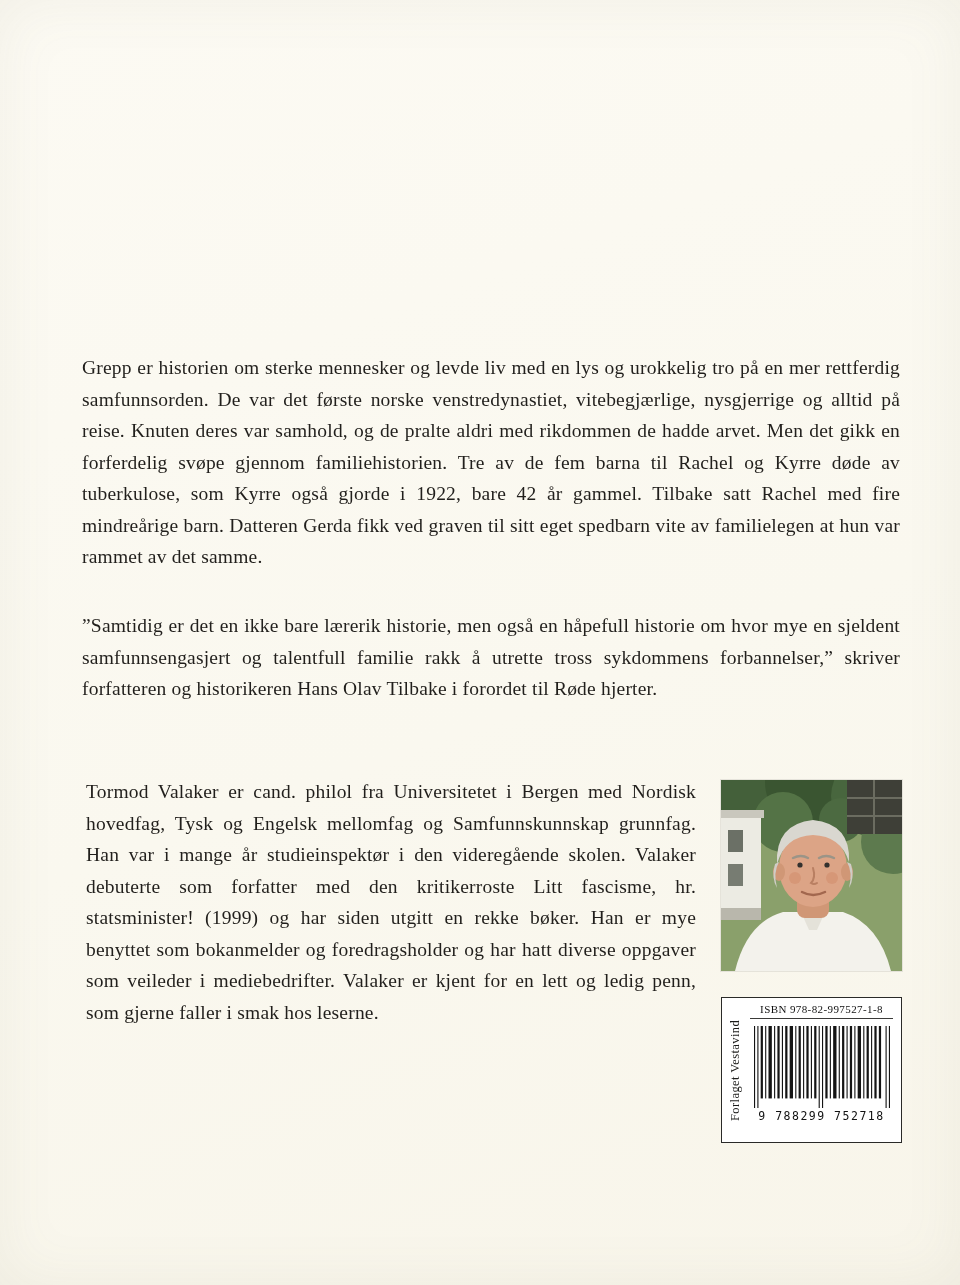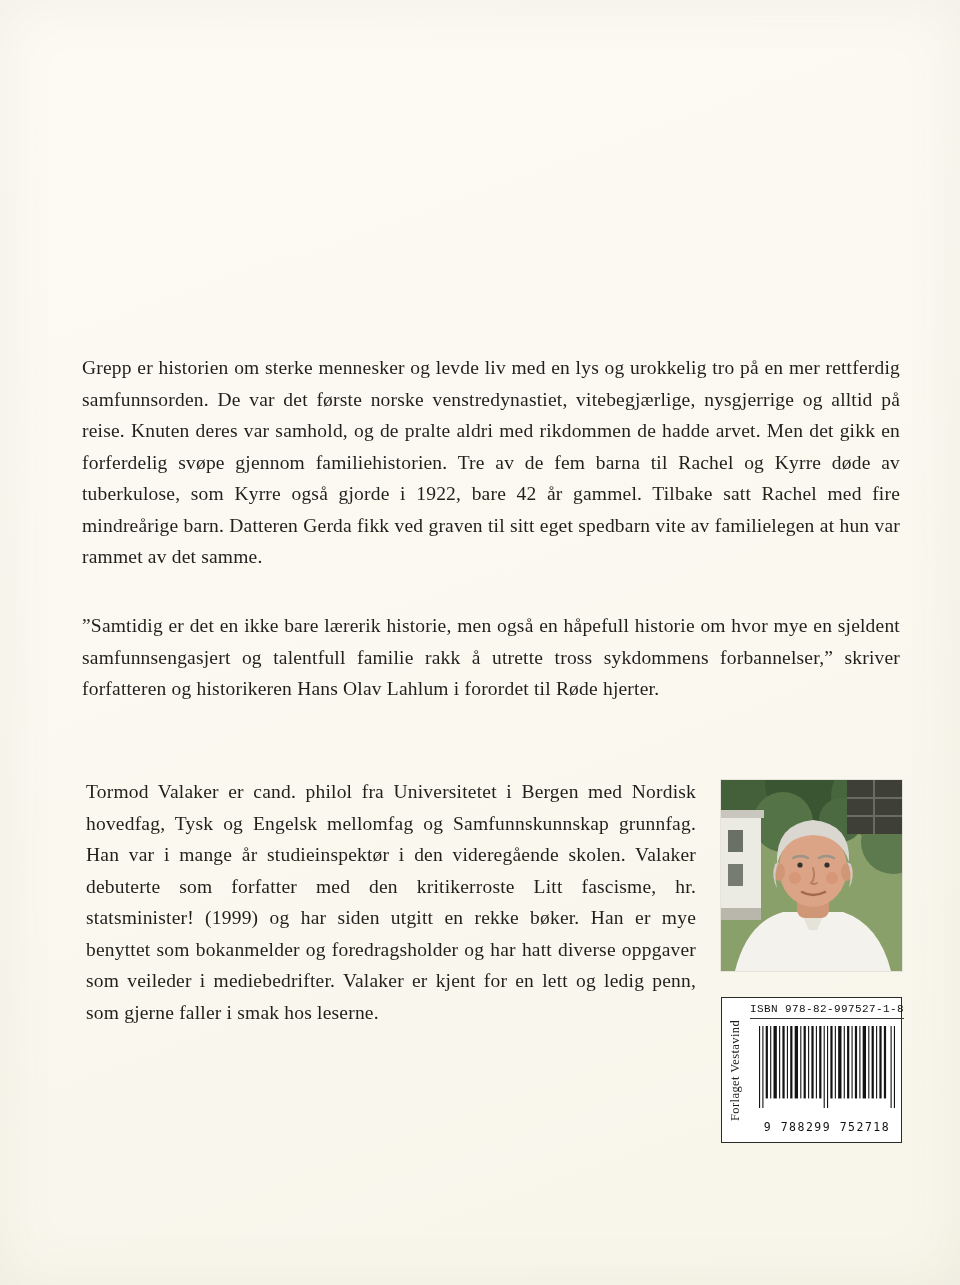--- a/index.html
+++ b/index.html
@@ -65,46 +65,46 @@
     padding:5px 8px 4px 2px;
   }
   .isbn {
     font-size:11px;
     letter-spacing:0.4px;
     width:100%;
     text-align:center;
     padding-bottom:3px;
     border-bottom:1px solid #3a3a38;
     color:#111;
-    font-family:Liberation Mono, monospace;
+    font-family:Liberation Serif, serif;
     white-space:nowrap;
   }
   .bars {
     width:136px;
     height:82px;
     margin-top:7px;
   }
   .bars svg { display:block; width:100%; height:100%; }
   .digits {
     font-size:11.5px;
     font-family:"DejaVu Sans Mono", monospace;
     letter-spacing:1.5px;
-    margin-top:12px;
+    margin-top:1px;
     color:#111;
     white-space:nowrap;
   }
 </style>
 </head>
 <body>
 
 <div class="page">
 
   <p class="para p1">Grepp er historien om sterke mennesker og levde liv med en lys og urokkelig tro på en mer rettferdig samfunnsorden. De var det første norske venstredynastiet, vitebegjærlige, nysgjerrige og alltid på reise. Knuten deres var samhold, og de pralte aldri med rikdommen de hadde arvet. Men det gikk en forferdelig svøpe gjennom familiehistorien. Tre av de fem barna til Rachel og Kyrre døde av tuberkulose, som Kyrre også gjorde i 1922, bare 42 år gammel. Tilbake satt Rachel med fire mindreårige barn. Datteren Gerda fikk ved graven til sitt eget spedbarn vite av familielegen at hun var rammet av det samme.</p>
 
-  <p class="para p2">”Samtidig er det en ikke bare lærerik historie, men også en håpefull historie om hvor mye en sjeldent samfunnsengasjert og talentfull familie rakk å utrette tross sykdommens forbannelser,” skriver forfatteren og historikeren Hans Olav Lahlum i forordet til Røde hjerter.</p>
+  <p class="para p2">”Samtidig er det en ikke bare lærerik historie, men også en håpefull historie om hvor mye en sjeldent samfunnsengasjert og talentfull familie rakk å utrette tross sykdommens forbannelser,” skriver forfatteren og historikeren Hans Olav Tilbake i forordet til Røde hjerter.</p>
 
   <p class="para p3">Tormod Valaker er cand. philol fra Universitetet i Bergen med Nordisk hovedfag, Tysk og Engelsk mellomfag og Samfunnskunnskap grunnfag. Han var i mange år studieinspektør i den videregående skolen. Valaker debuterte som forfatter med den kritikerroste Litt fascisme, hr. statsminister! (1999) og har siden utgitt en rekke bøker. Han er mye benyttet som bokanmelder og foredragsholder og har hatt diverse oppgaver som veileder i mediebedrifter. Valaker er kjent for en lett og ledig penn, som gjerne faller i smak hos leserne.</p>
 
   <div class="photo">
     <svg viewBox="0 0 181 191" preserveAspectRatio="none">
 
       <rect width="181" height="191" fill="#8aa06b"></rect>
       <circle cx="30" cy="14" r="42" fill="#44603a"></circle>
       <circle cx="92" cy="2" r="48" fill="#3a5531"></circle>
       <circle cx="150" cy="16" r="40" fill="#48663e"></circle>

